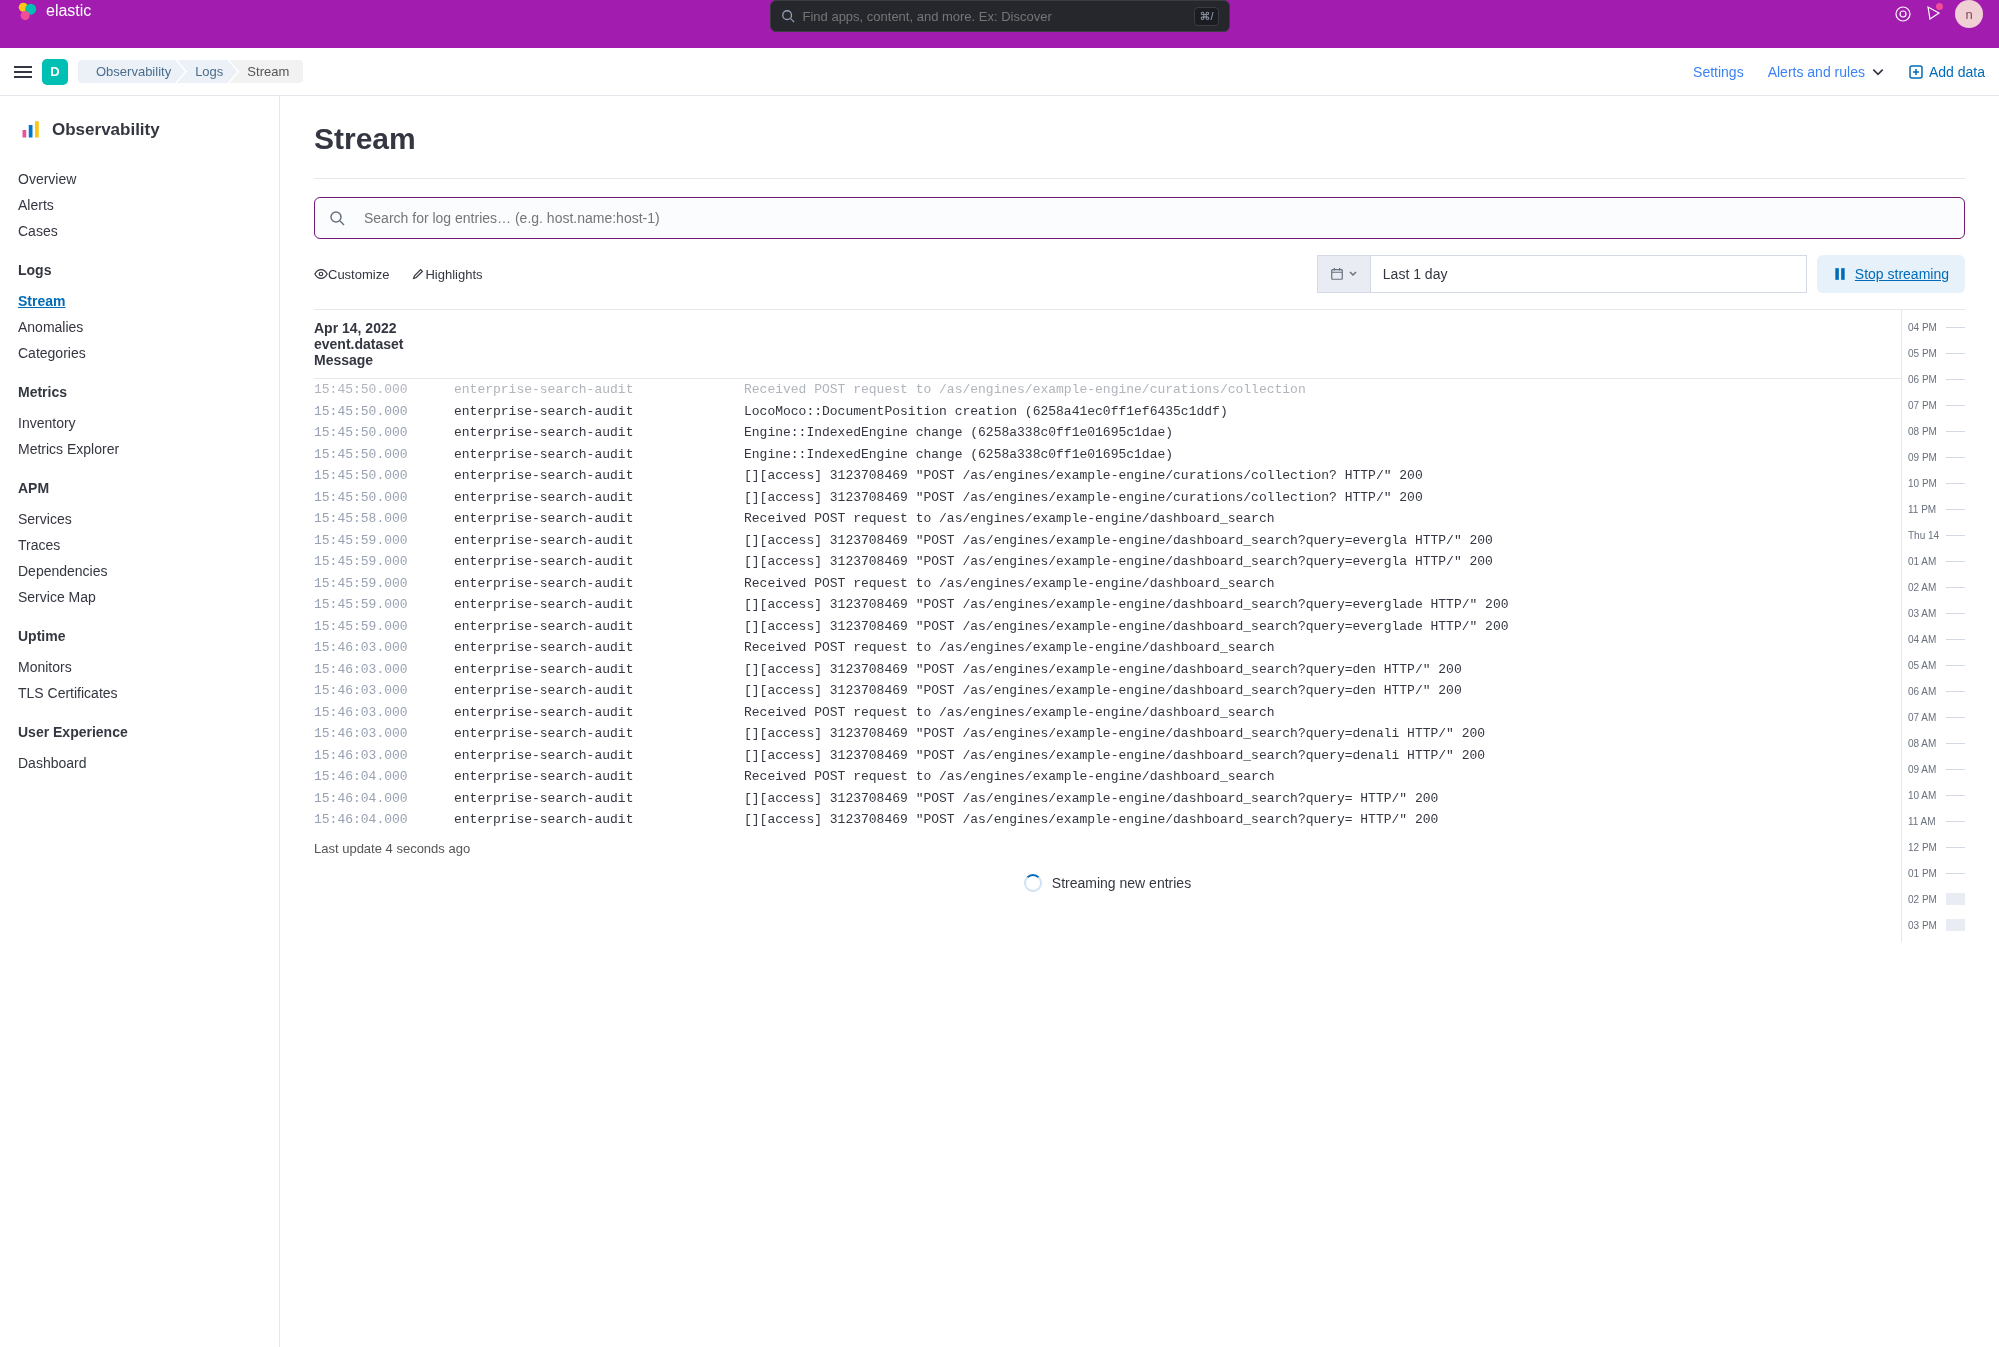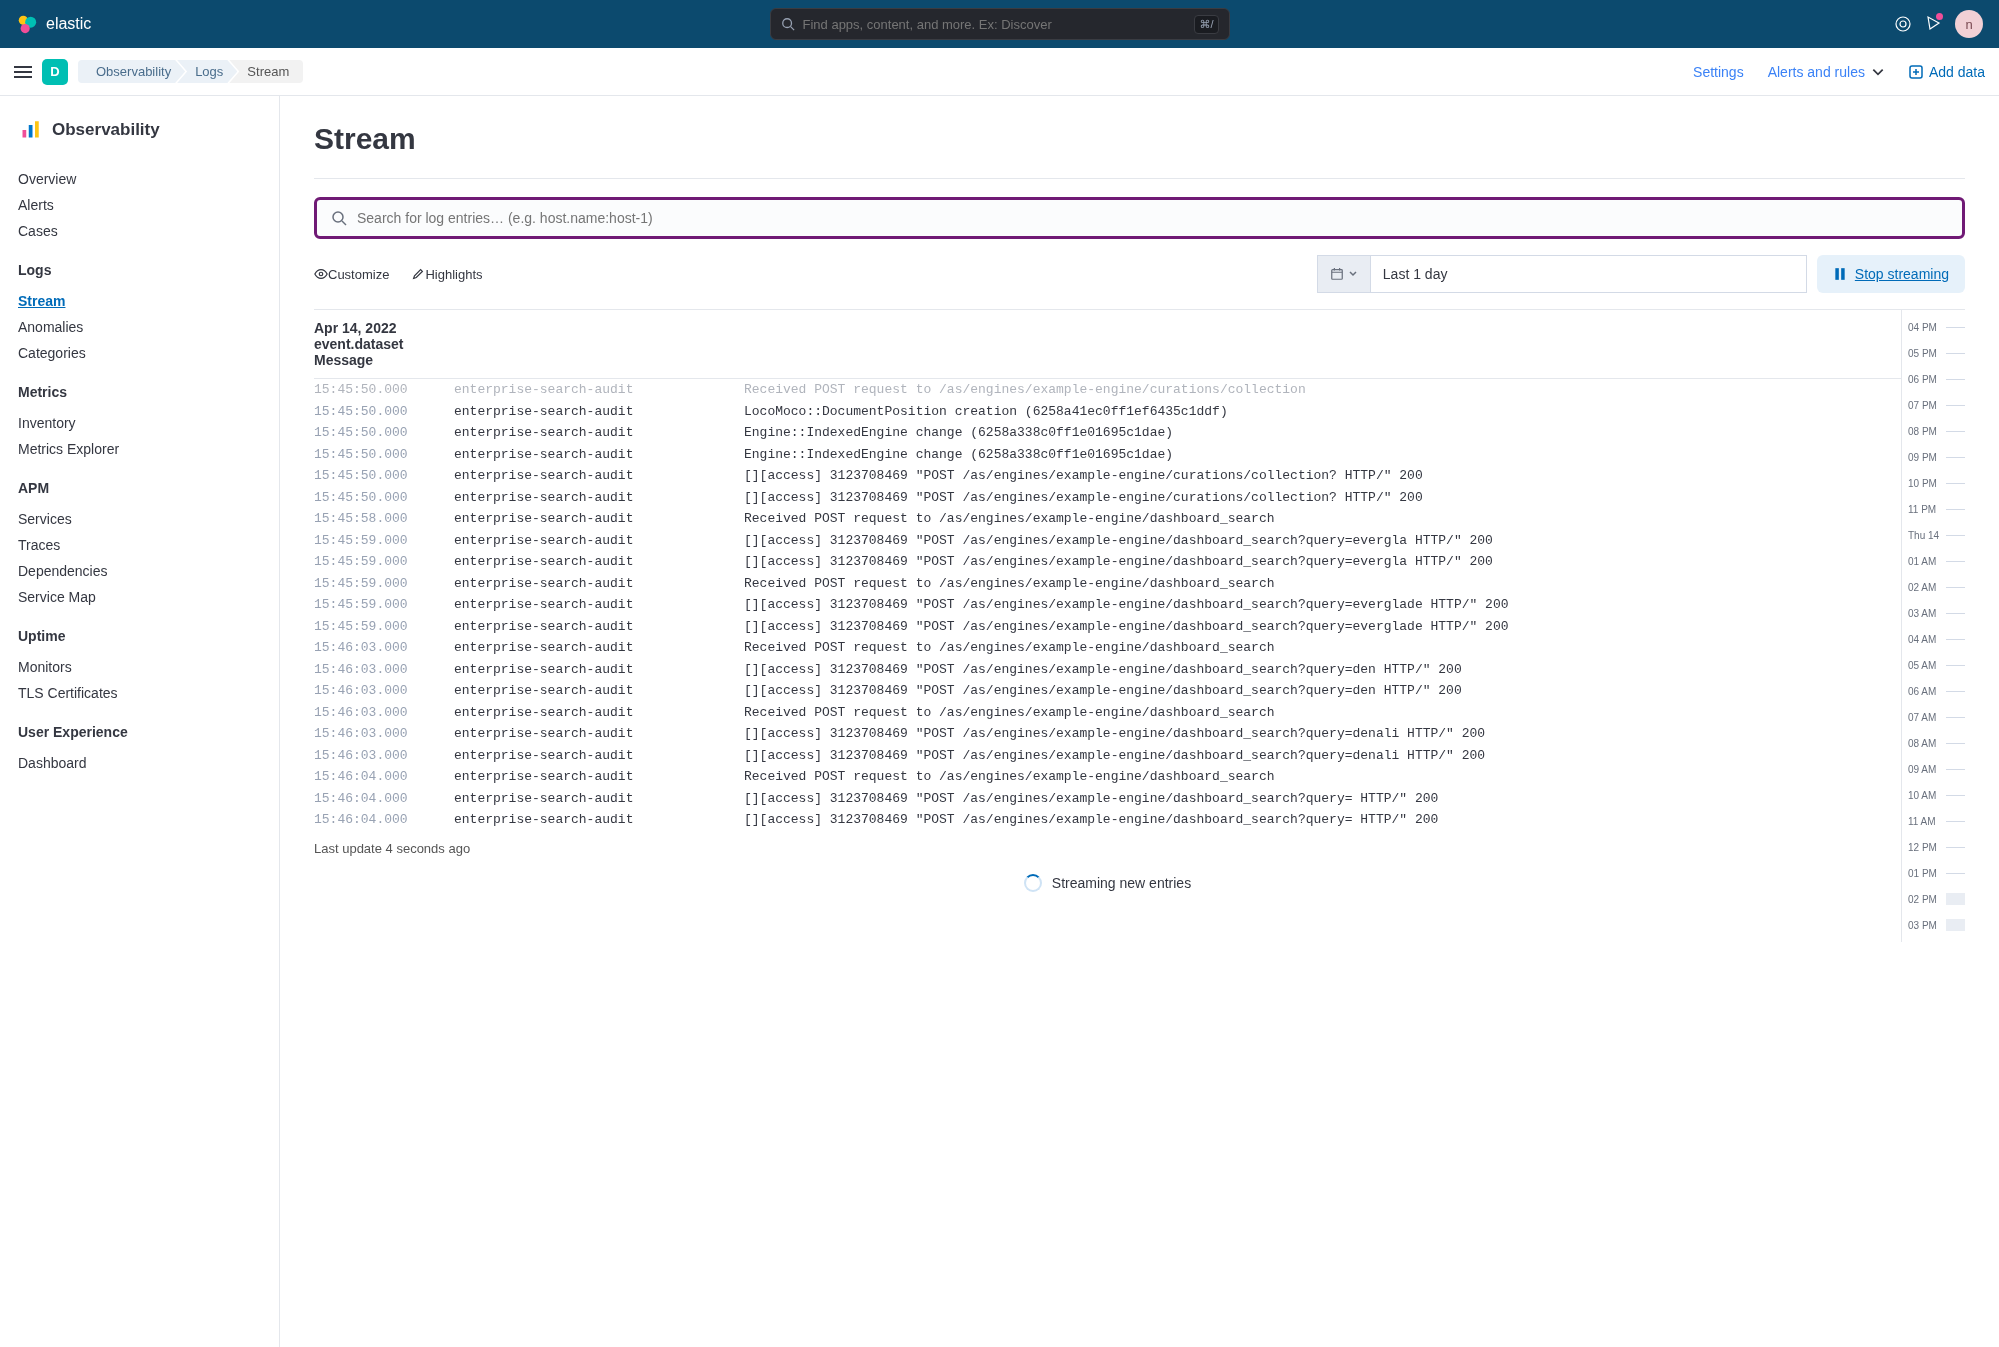--- a/index.html
+++ b/index.html
@@ -1,18 +1,18 @@
 <!DOCTYPE html>
 <html><head>
 <meta charset="utf-8">
 <style>
 * { box-sizing: border-box; margin: 0; padding: 0; }
 body { font-family: -apple-system, BlinkMacSystemFont, "Segoe UI", Helvetica, Arial, sans-serif; font-size: 14px; color: #343741; background: #fff; }
 
-.topbar { background: #0c4a6e; height: 48px; display: flex; align-items: center; padding: 0 16px; position: relative; }
+.topbar { background: #a21caf; height: 48px; display: flex; align-items: flex-start; padding: 0 16px; position: relative; }
 .logo { display: flex; align-items: center; gap: 8px; color: #fff; font-size: 16px; }
 .logo-mark { width: 22px; height: 22px; }
 .search-global { position: absolute; left: 50%; transform: translateX(-50%); width: 460px; height: 32px; background: #25272d; border: 1px solid #3a3c42; border-radius: 6px; display: flex; align-items: center; padding: 0 10px; gap: 8px; color: #98a2b3; }
 .search-global input { flex: 1; background: transparent; border: none; outline: none; color: #98a2b3; font-size: 13px; }
 .kbd { background: #1a1c21; border-radius: 4px; padding: 2px 4px; font-size: 11px; color: #98a2b3; border:1px solid #3a3c42; }
 .top-icons { margin-left: auto; display: flex; align-items: center; gap: 14px; }
 .icon-circle { width: 28px; height: 28px; border-radius: 50%; background: #f1d0d5; color:#7a4a52; display: flex; align-items: center; justify-content: center; font-size: 13px; }
 .notif-dot { position: relative; }
 .notif-dot::after { content: ""; position: absolute; top: -2px; right: -2px; width: 7px; height: 7px; background: #f04e98; border-radius: 50%; }
 
@@ -33,21 +33,21 @@
 .side-title-icon { width: 24px; height: 24px; display:flex; align-items:center; justify-content:center; }
 .side-section { margin-bottom: 18px; }
 .side-heading { font-weight: 700; font-size: 14px; margin-bottom: 10px; }
 .side-item { display: block; padding: 5px 0; color: #343741; text-decoration: none; font-size: 14px; cursor:pointer; }
 .side-item.active { color: #006bb8; text-decoration: underline; font-weight:600; }
 
 .main { flex: 1; padding: 26px 34px; position:relative; }
 h1.page-title { font-size: 30px; font-weight: 700; margin-bottom: 22px; }
 .hr { border:none; border-top:1px solid #e4e7ec; margin-bottom:18px; }
 .search-row { display:flex; margin-bottom: 16px; }
-.log-search { flex:1; height: 42px; border: 3px solid #701a75; background:#fbfcfd; border-radius: 6px; display:flex; align-items:center; padding:8px 14px; gap:10px; color:#69707d; }
+.log-search { flex:1; height: 42px; border: 1px solid #701a75; background:#fbfcfd; border-radius: 6px; display:flex; align-items:center; padding:8px 14px; gap:19px; color:#69707d; }
 .log-search input { flex:1; border:none; outline:none; background:transparent; font-size:14px; color:#69707d; }
 
 .toolbar { display:flex; align-items:center; gap: 22px; margin-bottom: 16px; }
 .tool-link { display:flex; align-items:center; color:#343741; font-size:13px; cursor:pointer; }
 .tool-right { margin-left:auto; display:flex; align-items:center; gap:10px; }
 .date-picker { display:flex; align-items:center; border:1px solid #d3dae6; border-radius:0; height:38px; overflow:hidden; width:490px; }
 .date-picker .cal-btn { background:#e9edf3; height:100%; padding:0 12px; display:flex; align-items:center; gap:4px; border-right:1px solid #d3dae6; color:#69707d; cursor:pointer; }
 .date-picker .range { flex:1; padding:0 12px; color:#343741; font-size:14px; }
 .stop-btn { height:38px; background:#e6f1fa; color:#006bb8; border:none; border-radius:6px; padding:0 16px; display:flex; align-items:center; gap:8px; font-size:14px; cursor:pointer; }
 .stop-btn span.txt { text-decoration:underline; }

